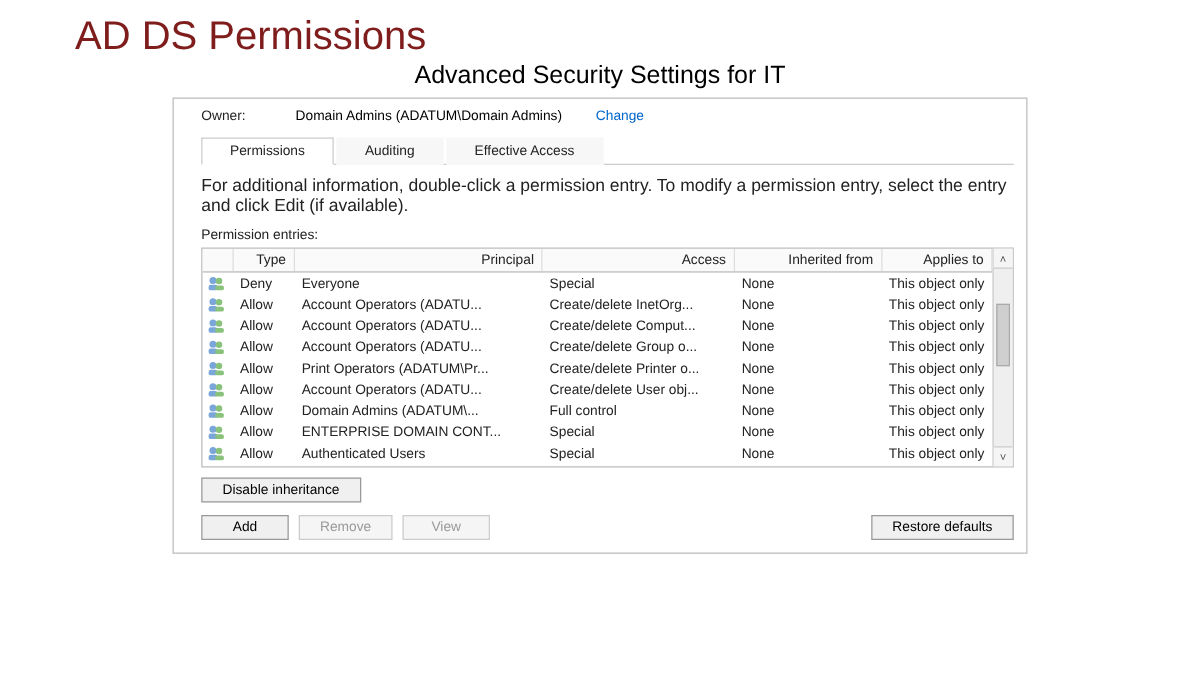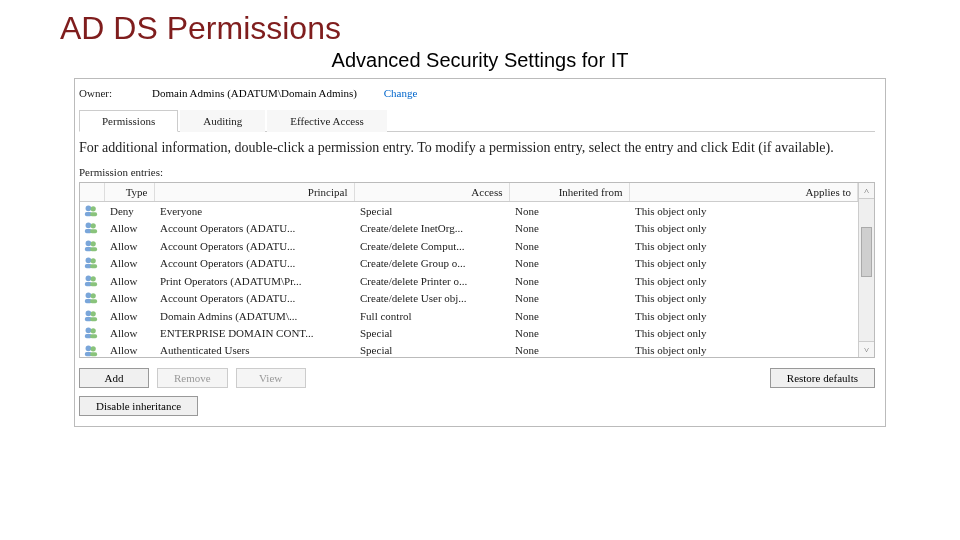--- a/index.html
+++ b/index.html
@@ -21,26 +21,25 @@
   .subtitle {
     font-size: 20px;
     color: #000;
     text-align: center;
     margin: 0 0 6px 0;
     font-weight: 400;
   }
   .dialog {
     border: 1px solid #bbb;
     margin: 0 auto;
-    width: 812px;
+    width: 684px;
     background: #fff;
     font-size: 11px;
     color: #222;
-    padding: 8px 10px 10px 4px;
-    font-family: Liberation Serif, serif;
+    padding: 8px 10px 10px 22px;
   }
   .owner-row {
     display: flex;
     align-items: center;
     gap: 40px;
     margin-bottom: 10px;
   }
   .owner-label { color: #222; }
   .owner-value { color: #000; }
   .owner-change { color: #0066cc; cursor: pointer; margin-left: 24px; }
@@ -334,24 +333,24 @@
       </div>
       <div class="scroll-track">
         <div class="scroll-thumb"></div>
       </div>
       <div class="scroll-btn">
         <span>˅</span>
       </div>
     </div>
   </div>
 
+  <div class="btn-row second-row">
+    <button class="win">Disable inheritance</button>
+  </div>
   <div class="btn-row">
     <button class="win">Add</button>
     <button class="win" disabled="">Remove</button>
     <button class="win" disabled="">View</button>
     <div class="spacer"></div>
     <button class="win">Restore defaults</button>
   </div>
-  <div class="btn-row second-row">
-    <button class="win">Disable inheritance</button>
-  </div>
 
 </div>
 
 </body></html>

